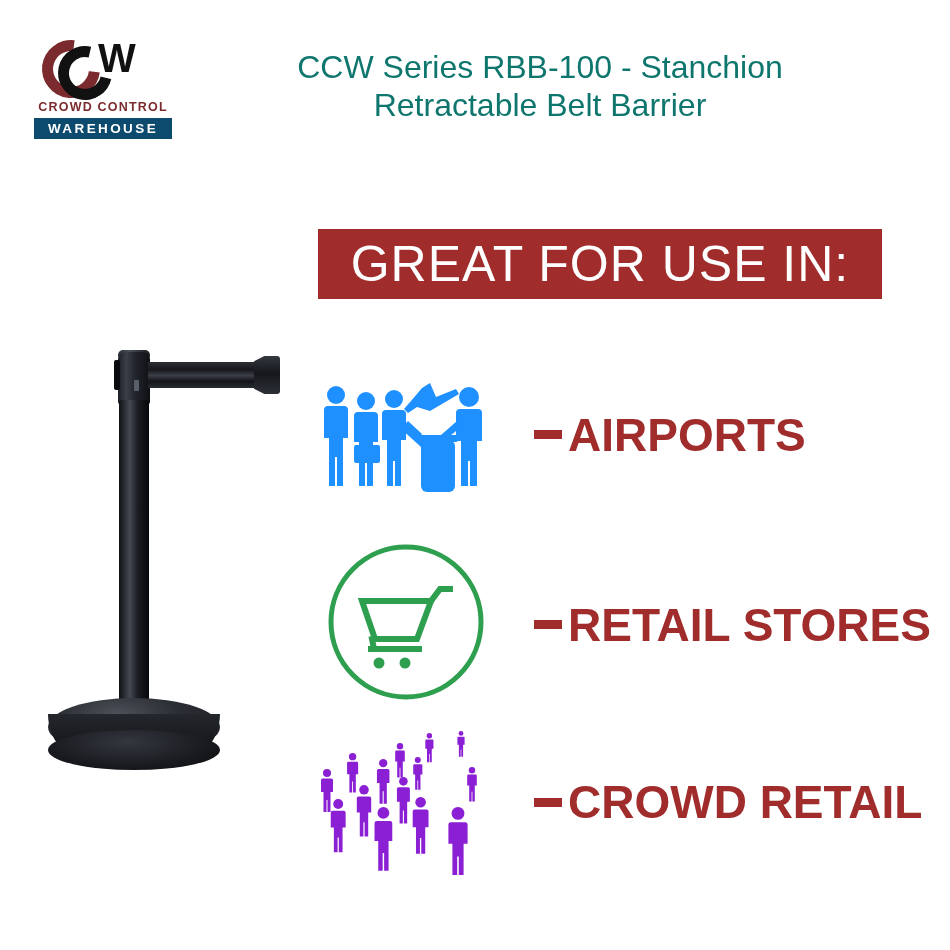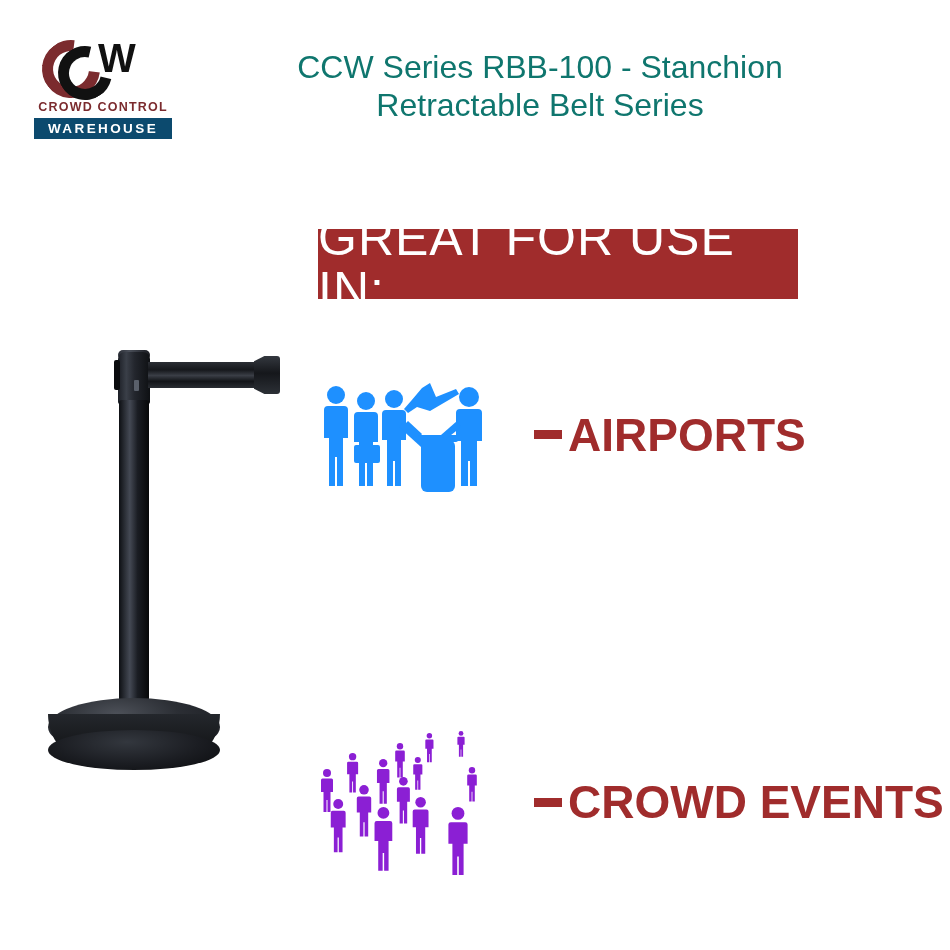--- a/index.html
+++ b/index.html
@@ -53,21 +53,21 @@
   .title {
     position:absolute; left:230px; top:48px; width:620px;
     text-align:center;
     font-size:32px; line-height:38px; color:#0f766e;
     font-family:"Liberation Sans", sans-serif;
     font-weight:normal;
   }
 
   
   .banner {
-    position:absolute; left:318px; top:229px; width:480px; height:70px;
+    position:absolute; left:318px; top:229px; width:564px; height:70px;
     background:#A02C2C;
     display:flex; align-items:center; justify-content:center;
   }
   .banner-text {
     color:#ffffff; font-size:50px; line-height:52px;
     letter-spacing:1px; font-weight:normal;
     font-family:"Liberation Sans", sans-serif;
   }
 
   
@@ -156,21 +156,21 @@
       <div class="w-letter">W</div>
     </div>
     <div class="logo-line1">CROWD CONTROL</div>
     <div class="logo-line2bar">
       <span class="logo-line2">WAREHOUSE</span>
     </div>
   </div>
 
   <div class="title">
     <div>CCW Series RBB-100 - Stanchion</div>
-    <div>Retractable Belt Series</div>
+    <div>Retractable Belt Barrier</div>
   </div>
 
   <div class="banner">
     <span class="banner-text">GREAT FOR USE IN:</span>
   </div>
 
   <div class="product">
     <div class="head-cap"></div>
     <div class="post-head"></div>
     <div class="head-slot"></div>
@@ -210,20 +210,39 @@
           <path d="M139 56 l-16 14 4 5 16 -13 z"></path>
         </g>
       </svg>
     </div>
     <div class="row-label label-airports">
       <span class="dash"></span>
       <span>AIRPORTS</span>
     </div>
   </div>
 
+  <div class="row" id="row-retail">
+    <div class="row-icon">
+      <svg width="180" height="175" viewBox="0 0 180 175" aria-hidden="true">
+        <circle cx="88" cy="87" r="75" fill="none" stroke="#2E9E4F" stroke-width="5"></circle>
+        <g fill="none" stroke="#2E9E4F" stroke-width="6" stroke-linecap="square">
+          <path d="M44 66 H113 L99 104 H57 Z"></path>
+          <path d="M113 66 L122 54 H132"></path>
+          <path d="M54 104 L56 114 H101"></path>
+          <path d="M53 114 H99"></path>
+        </g>
+        <circle cx="61" cy="128" r="5.5" fill="#2E9E4F"></circle>
+        <circle cx="87" cy="128" r="5.5" fill="#2E9E4F"></circle>
+      </svg>
+    </div>
+    <div class="row-label label-retail">
+      <span class="dash"></span>
+      <span>RETAIL STORES</span>
+    </div>
+  </div>
 
   <div class="row" id="row-crowd">
     <div class="row-icon">
       <svg width="190" height="150" viewBox="0 0 190 150" aria-hidden="true">
         <defs>
           <g id="pp">
             <circle cx="10" cy="8" r="8"></circle>
             <path d="M1 19 h18 a3 3 0 0 1 3 3 v24 h-5 v40 h-6 V62 h-2 v24 h-6 V46 H-2 V22 a3 3 0 0 1 3-3 z"></path>
           </g>
         </defs>
@@ -240,17 +259,17 @@
           <use href="#pp" x="40" y="60" transform="translate(40,60) scale(0.60) translate(-40,-60)"></use>
           <use href="#pp" x="14" y="74" transform="translate(14,74) scale(0.62) translate(-14,-74)"></use>
           <use href="#pp" x="96" y="72" transform="translate(96,72) scale(0.66) translate(-96,-72)"></use>
           <use href="#pp" x="58" y="82" transform="translate(58,82) scale(0.74) translate(-58,-82)"></use>
           <use href="#pp" x="132" y="82" transform="translate(132,82) scale(0.80) translate(-132,-82)"></use>
         </g>
       </svg>
     </div>
     <div class="row-label label-crowd">
       <span class="dash"></span>
-      <span>CROWD EVENTS</span>
+      <span>CROWD RETAIL</span>
     </div>
   </div>
 
 </div>
 
 </body></html>

